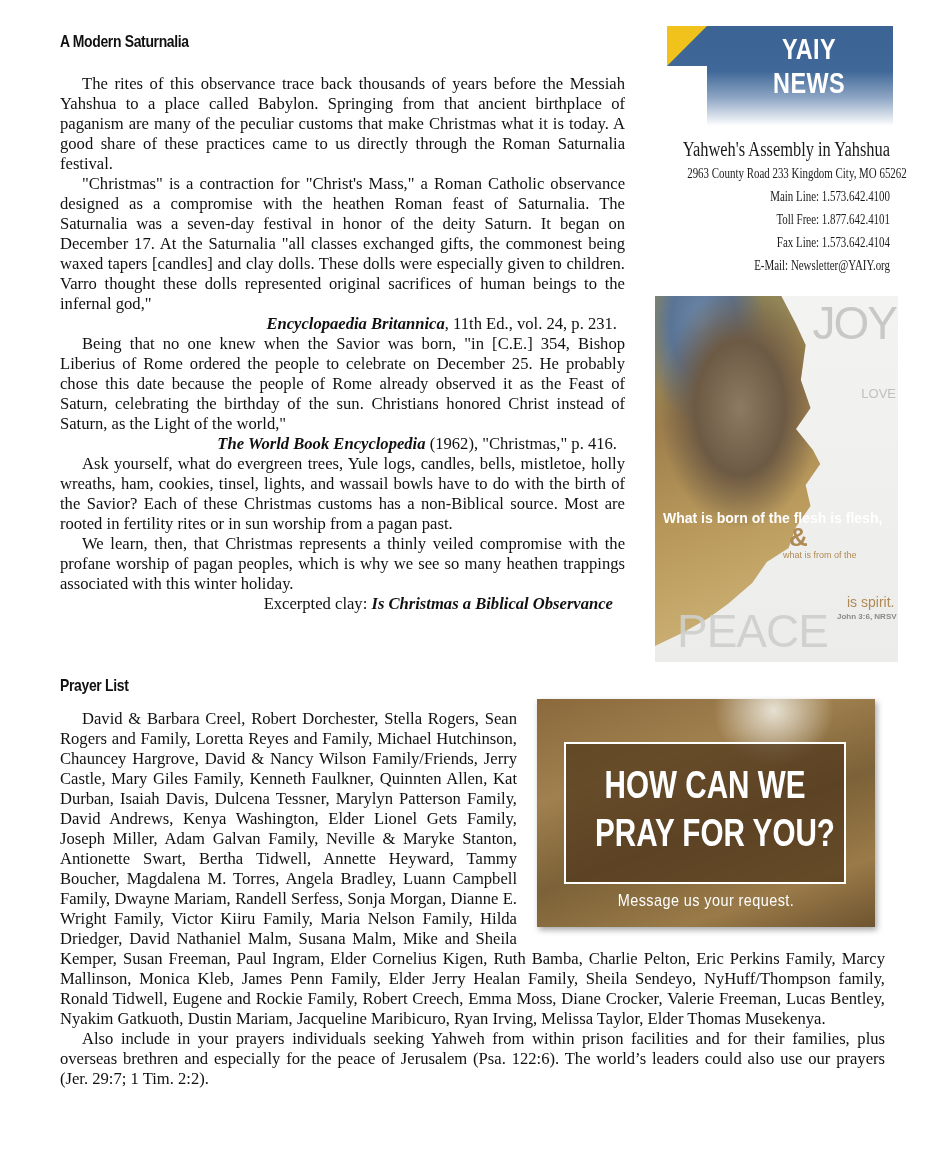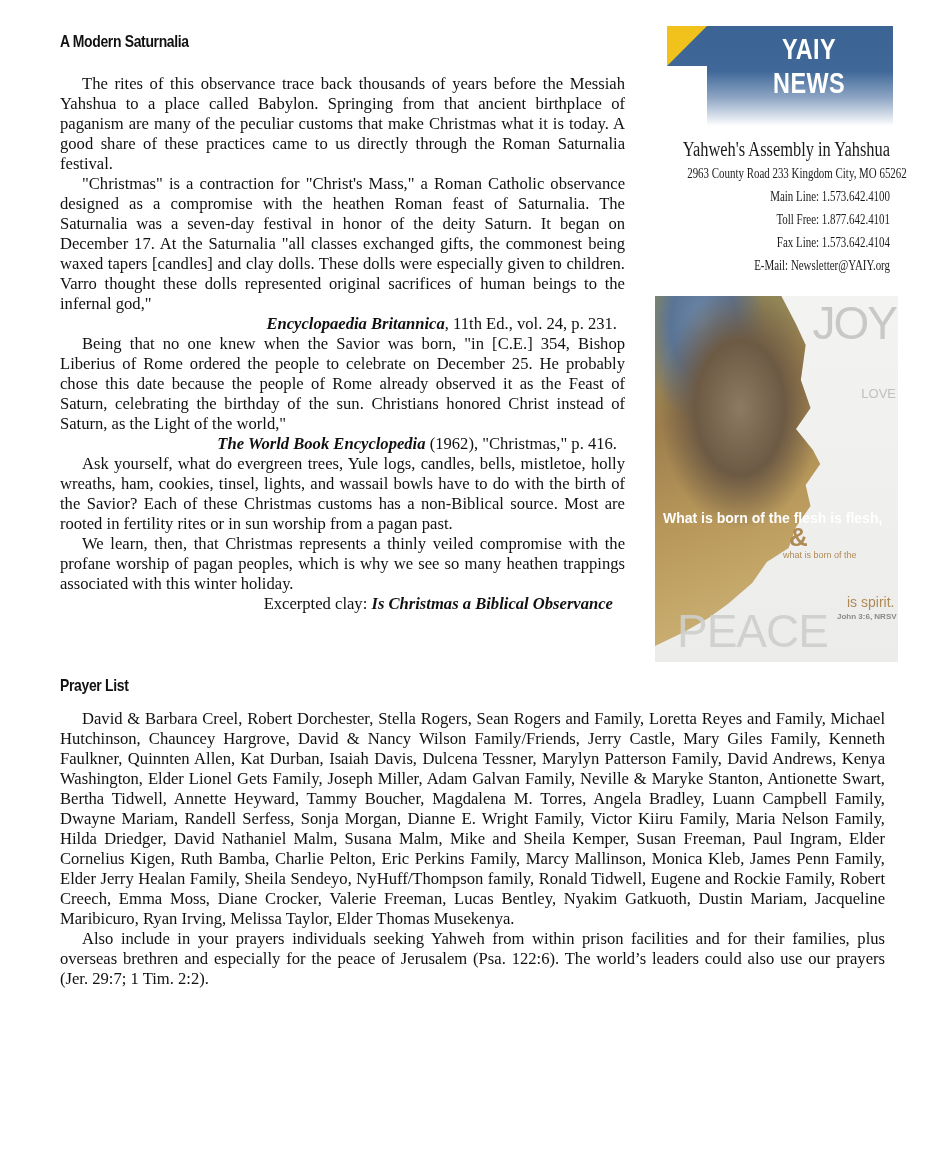--- a/index.html
+++ b/index.html
@@ -87,24 +87,32 @@
   <div class="line">Fax Line: 1.573.642.4104</div>
   <div class="line">E-Mail:  Newsletter@YAIY.org</div>
 </div>
 
 <div id="scripture-img">
   <div class="photo"></div>
   <div class="txt joy">JOY</div>
   <div class="txt love">LOVE</div>
   <div class="txt flesh">What is born of the flesh is flesh,</div>
   <div class="txt amp">&amp;</div>
-  <div class="txt born">what is born of the</div>
+  <div class="txt born">what is from of the</div>
   <div class="txt isspirit">is spirit.</div>
   <div class="txt peace">PEACE</div>
   <div class="txt ref">John 3:6, NRSV</div>
 </div>
 
 <div id="h-prayer" class="heading">Prayer List</div>
 
 <div id="prayer-body" class="body-text">
+  <div class="float-box">
+    <div class="pray-img">
+      <div class="frame"></div>
+      <div class="l1">HOW CAN WE</div>
+      <div class="l2">PRAY FOR YOU?</div>
+      <div class="sub">Message us your request.</div>
+    </div>
+  </div>
   <p>David &amp; Barbara Creel, Robert Dorchester, Stella Rogers, Sean Rogers and Family, Loretta Reyes and Family, Michael Hutchinson, Chauncey Hargrove, David &amp; Nancy Wilson Family/Friends, Jerry Castle, Mary Giles Family, Kenneth Faulkner, Quinnten Allen, Kat Durban, Isaiah Davis, Dulcena Tessner, Marylyn Patterson Family, David Andrews, Kenya Washington, Elder Lionel Gets Family, Joseph Miller, Adam Galvan Family, Neville &amp; Maryke Stanton, Antionette Swart, Bertha Tidwell, Annette Heyward, Tammy Boucher, Magdalena M. Torres, Angela Bradley, Luann Campbell Family, Dwayne Mariam, Randell Serfess, Sonja Morgan, Dianne E. Wright Family, Victor Kiiru Family, Maria Nelson Family, Hilda Driedger, David Nathaniel Malm, Susana Malm, Mike and Sheila Kemper, Susan Freeman, Paul Ingram, Elder Cornelius Kigen, Ruth Bamba, Charlie Pelton, Eric Perkins Family, Marcy Mallinson, Monica Kleb, James Penn Family, Elder Jerry Healan Family, Sheila Sendeyo, NyHuff/Thompson family, Ronald Tidwell, Eugene and Rockie Family, Robert Creech, Emma Moss, Diane Crocker, Valerie Freeman, Lucas Bentley, Nyakim Gatkuoth, Dustin Mariam, Jacqueline Maribicuro, Ryan Irving, Melissa Taylor, Elder Thomas Musekenya.</p>
   <p>Also include in your prayers individuals seeking Yahweh from within prison facilities and for their families, plus overseas brethren and especially for the peace of Jerusalem (Psa. 122:6). The world’s leaders could also use our prayers (Jer. 29:7; 1 Tim. 2:2).</p>
 </div>
 
 </body></html>

